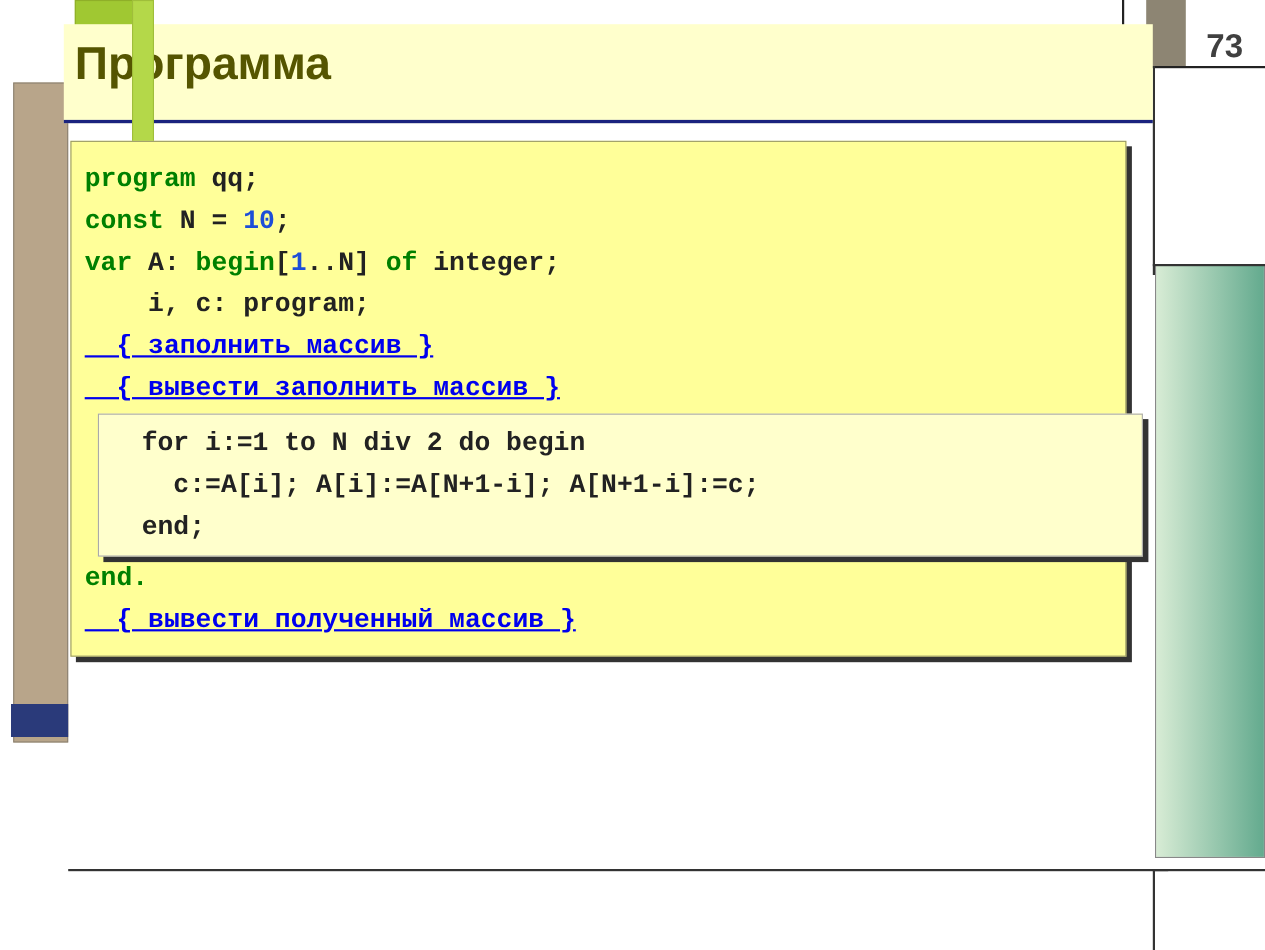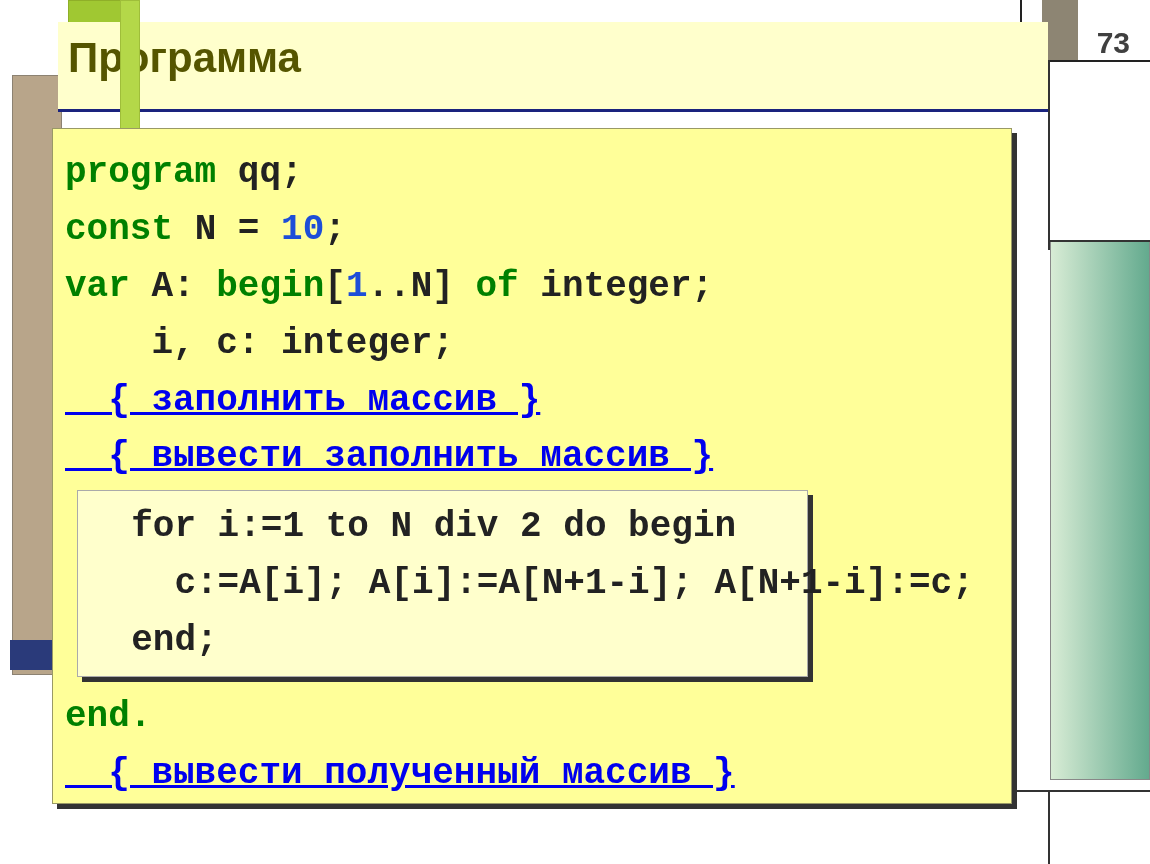--- a/index.html
+++ b/index.html
@@ -57,45 +57,45 @@
   .slide-title {
     font-family: Arial, sans-serif;
     font-weight: bold;
     font-size: 42px;
     color: #555500;
   }
 
   
   .code-block {
     position: absolute;
-    left: 52px;
+    left: 64px;
     top: 128px;
     width: 960px;
     background: #ffff99;
     border: 1px solid #999966;
     box-shadow: 5px 5px 0 #333;
-    padding: 16px 12px 0 12px;
+    padding: 16px 12px 12px 12px;
     z-index: 5;
     font-family: "Courier New", monospace;
     font-weight: bold;
-    font-size: 36px;
+    font-size: 24px;
     line-height: 1.58;
     color: #222;
   }
   .code-line { white-space: pre; }
   .green { color: #008000; }
   .red { color: #1d4ed8; }
   .blue { color: #0000ee; text-decoration: underline; }
 
   
   .inner-block {
     margin-left: 12px;
     margin-top: 4px;
-    margin-bottom: 12px;
-    width: 731px;
+    margin-bottom: 2px;
+    width: 950px;
     background: #ffffcc;
     border: 1px solid #aaa;
     box-shadow: 5px 5px 0 #333;
     padding: 8px 10px 6px 10px;
     font-weight: bold;
   }
   .inner-block .code-line { white-space: pre; color: #222; }
 
 </style>
 </head>
@@ -117,21 +117,21 @@
 <div class="slide-title-wrap">
   <div class="slide-title">Программа</div>
 </div>
 
 <div class="deco deco-green-left"></div>
 
 <div class="code-block">
   <div class="code-line"><span class="green">program</span><span> qq;</span></div>
   <div class="code-line"><span class="green">const</span><span> N = </span><span class="red">10</span><span>;</span></div>
   <div class="code-line"><span class="green">var</span><span> A: </span><span class="green">begin</span><span>[</span><span class="red">1</span><span>..N] </span><span class="green">of</span><span> integer;</span></div>
-  <div class="code-line">    i, c: integer;</div>
+  <div class="code-line">    i, c: program;</div>
   <div class="code-line blue">  { заполнить массив }</div>
   <div class="code-line blue">  { вывести заполнить массив }</div>
 
   <div class="inner-block">
     <div class="code-line">  for i:=1 to N div 2 do begin</div>
     <div class="code-line">    c:=A[i]; A[i]:=A[N+1-i]; A[N+1-i]:=c;</div>
     <div class="code-line">  end;</div>
   </div>
 
   <div class="code-line green">end.</div>

